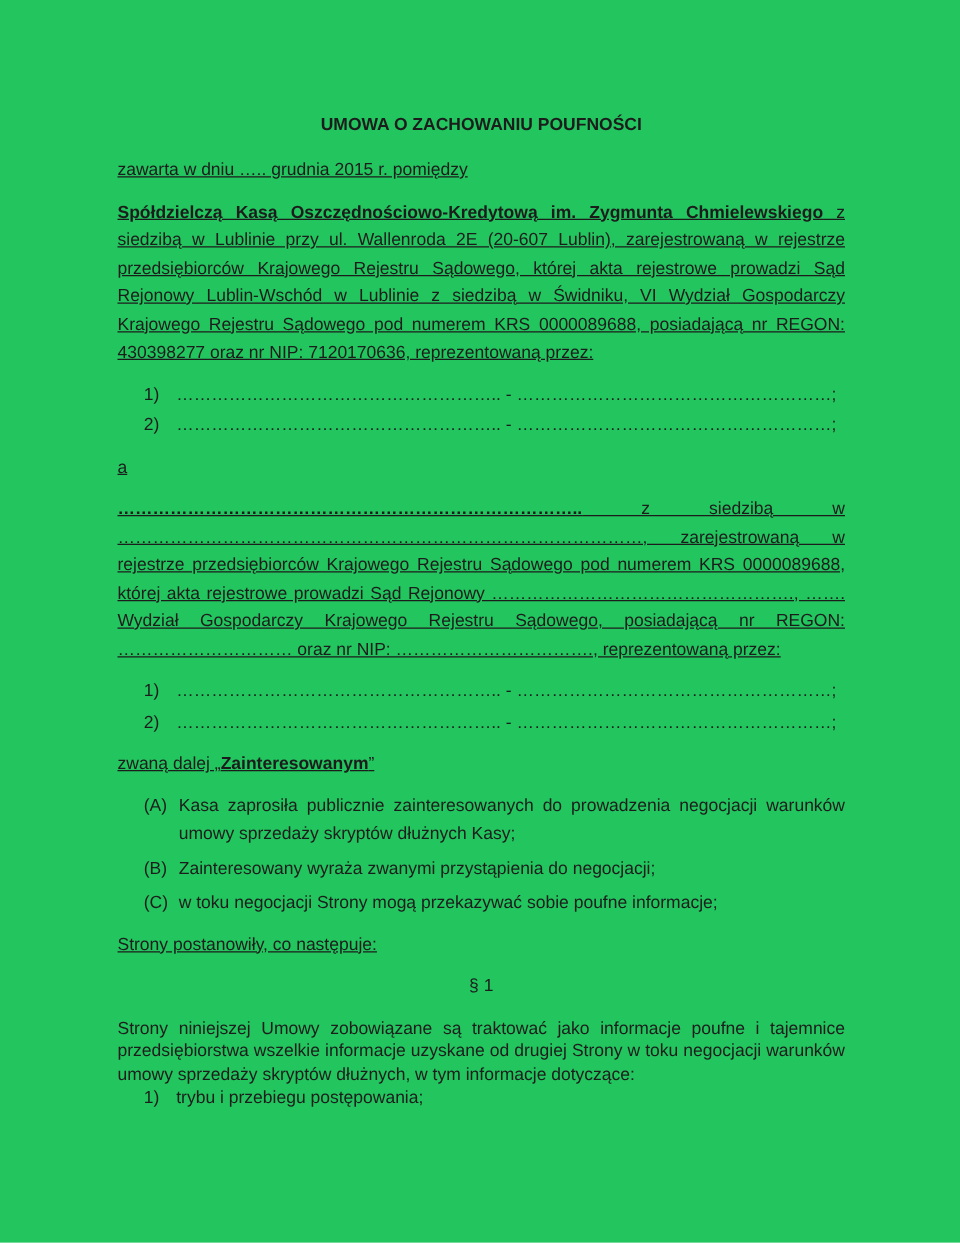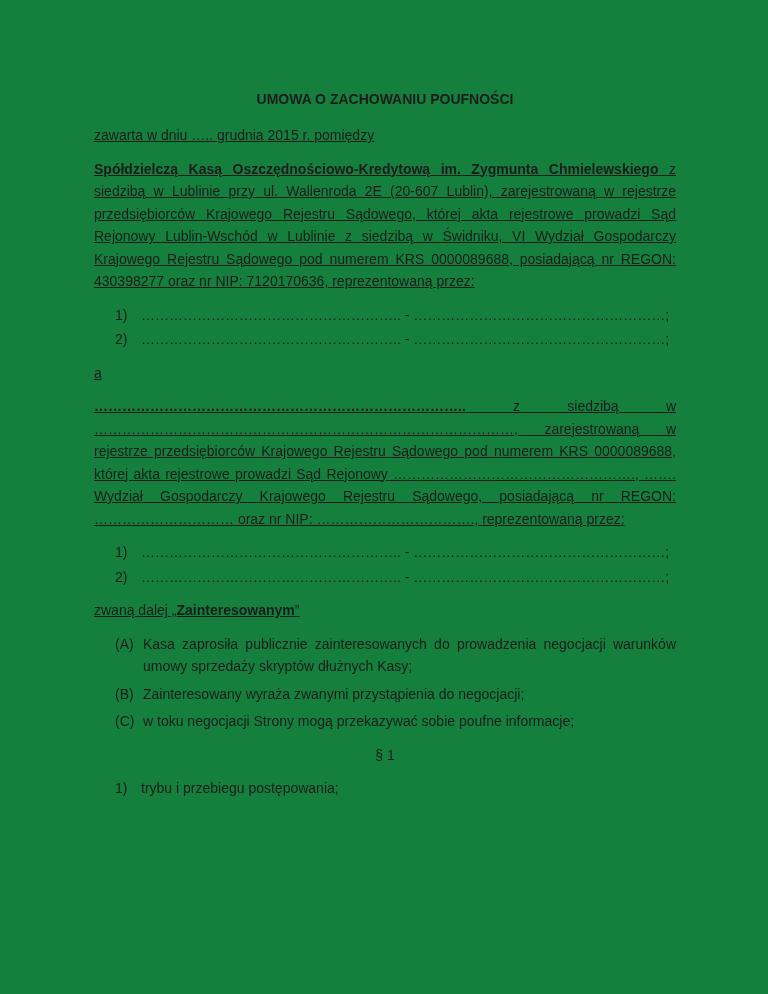--- a/index.html
+++ b/index.html
@@ -8,21 +8,21 @@
     width: 768px;
     height: 994px;
     font-family: "Liberation Sans", sans-serif;
     color: #1c1c1c;
     overflow: hidden;
   }
   .page {
     width: 768px;
     height: 994px;
     padding: 88px 92px 30px 94px;
-    background: #15803d;
+    background: #22c55e;
   }
   .title {
     text-align: center;
     font-weight: 700;
     font-size: 14px;
     line-height: 22px;
     margin-bottom: 14px;
   }
   .para {
     font-size: 14px;
@@ -115,23 +115,25 @@
     <div class="li">
       <span class="marker">(B)</span>
       <span class="litext">Zainteresowany wyraża zwanymi przystąpienia do negocjacji;</span>
     </div>
     <div class="li">
       <span class="marker">(C)</span>
       <span class="litext">w toku negocjacji Strony mogą przekazywać sobie poufne informacje;</span>
     </div>
   </div>
 
+  <p class="para">Strony postanowiły, co następuje:</p>
 
   <div class="section-heading center">§ 1</div>
 
+  <p class="tight just">Strony niniejszej Umowy zobowiązane są traktować jako informacje poufne i tajemnice przedsiębiorstwa wszelkie informacje uzyskane od drugiej Strony w toku negocjacji warunków umowy sprzedaży skryptów dłużnych, w tym informacje dotyczące:</p>
 
   <div class="list tightlist">
     <div class="li">
       <span class="marker">1)</span>
       <span class="litext">trybu i przebiegu postępowania;</span>
     </div>
 
   </div>
 
 </div>

